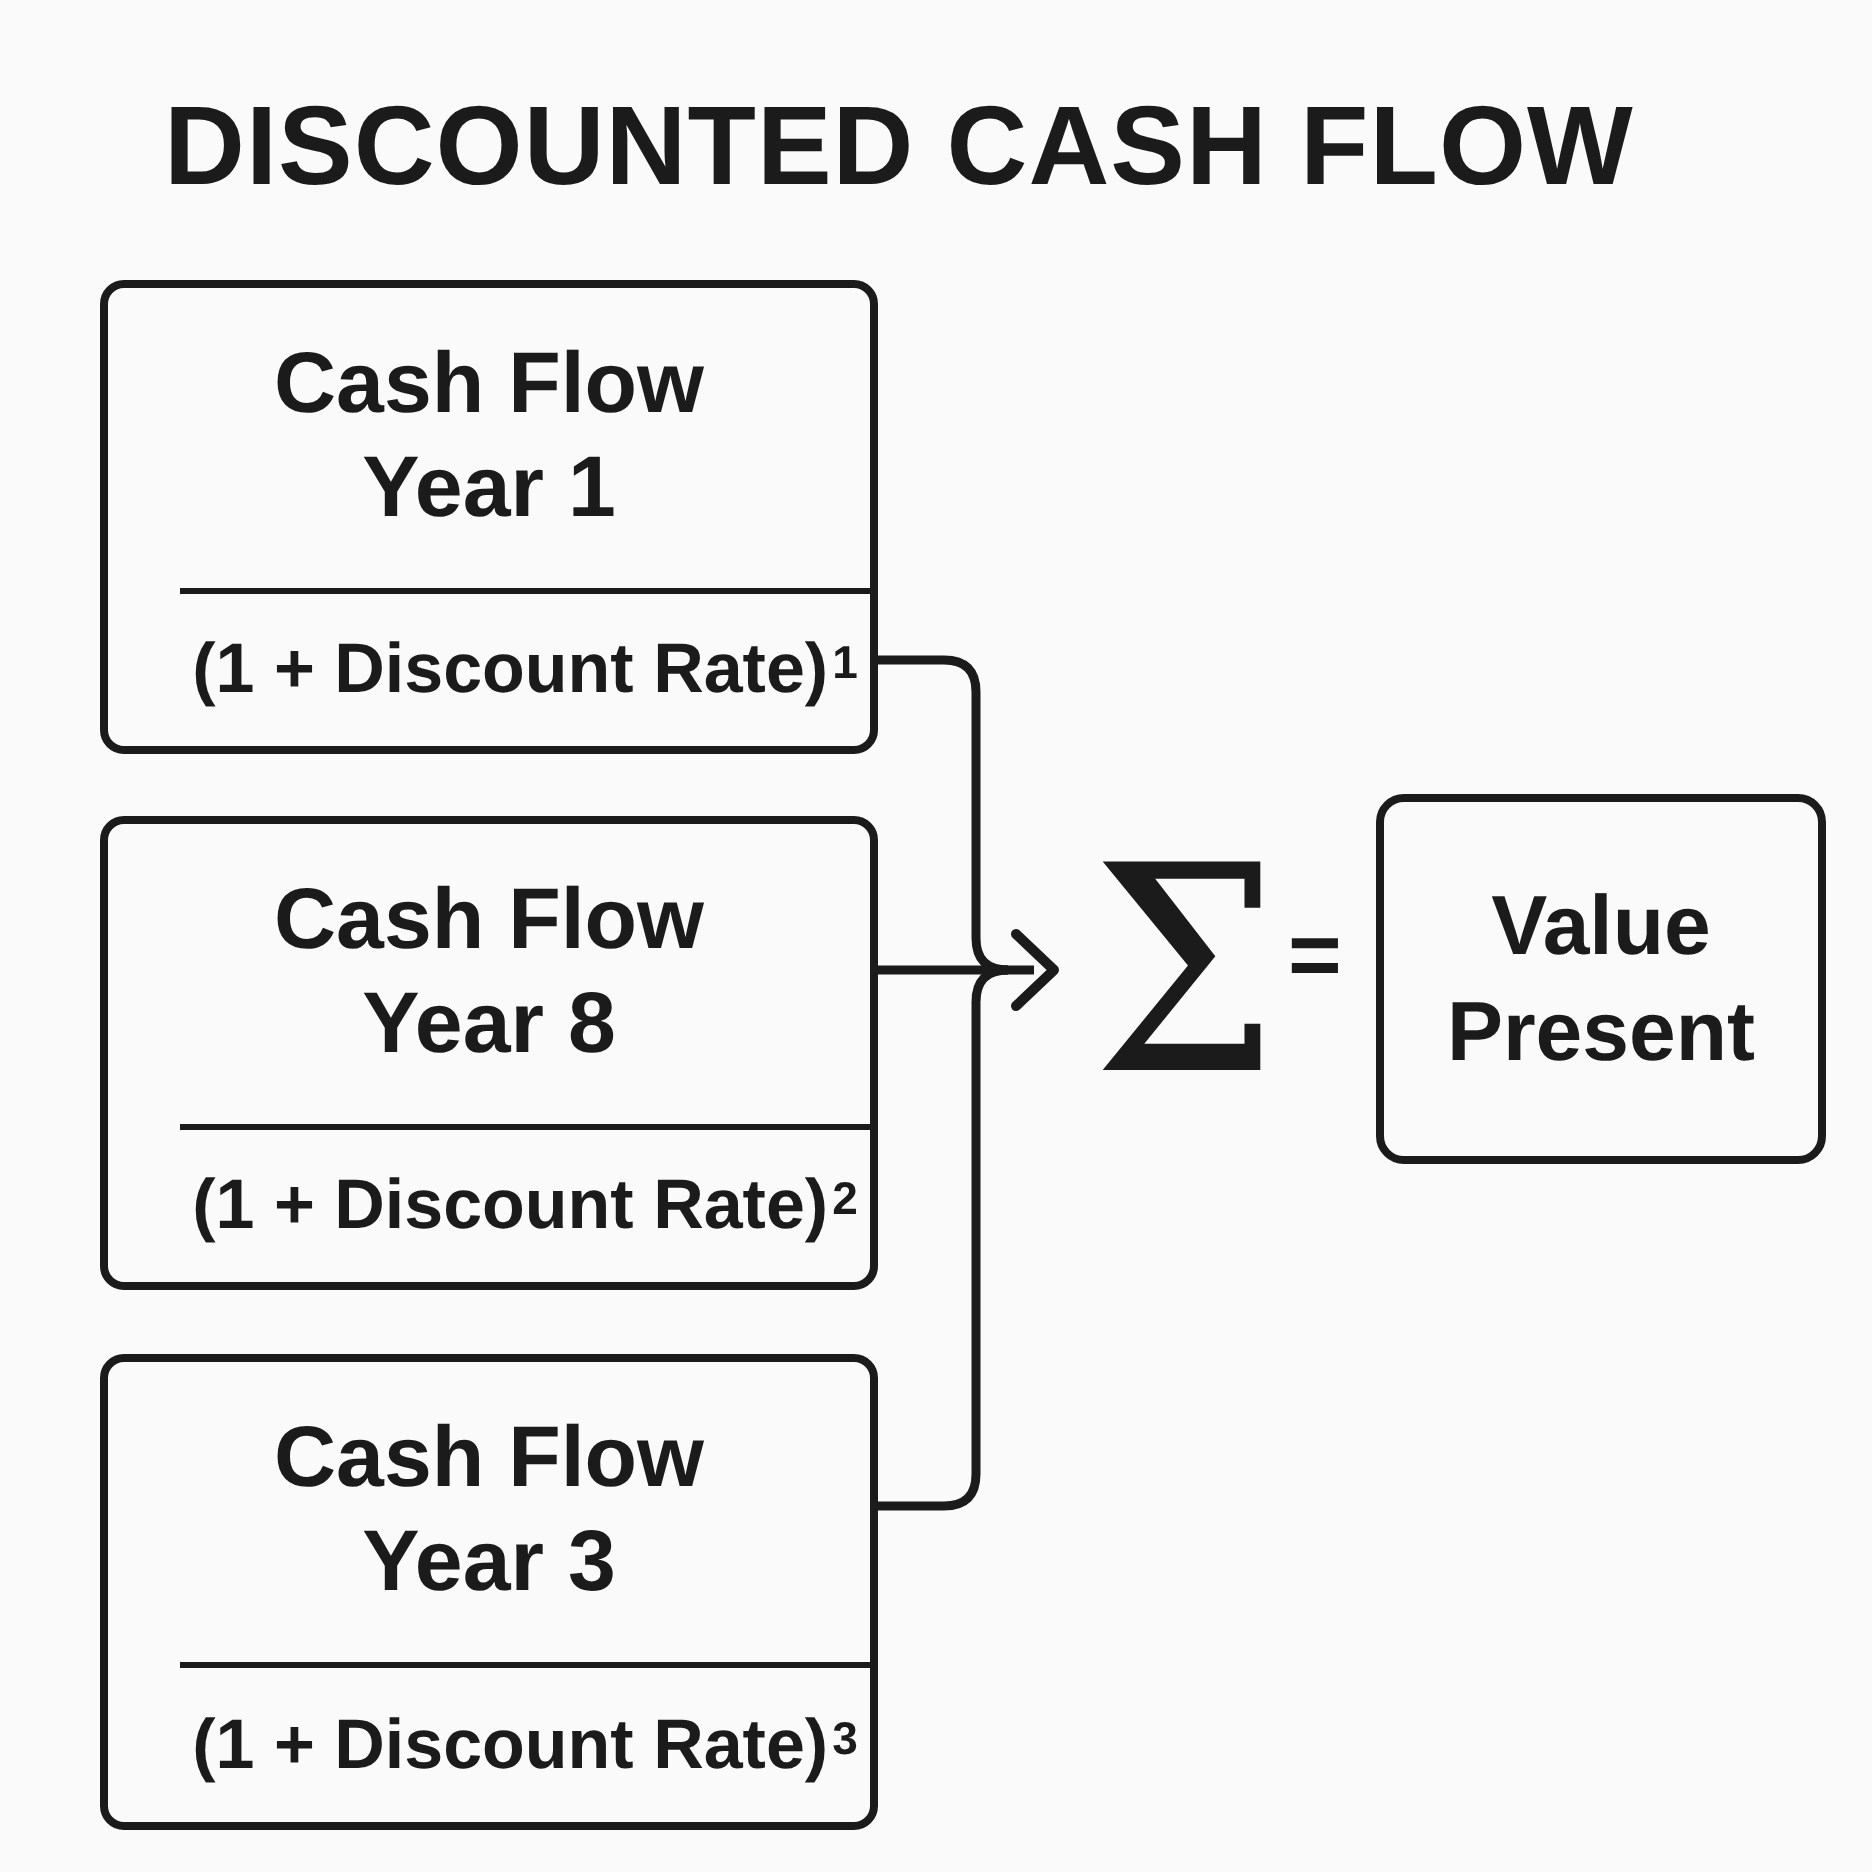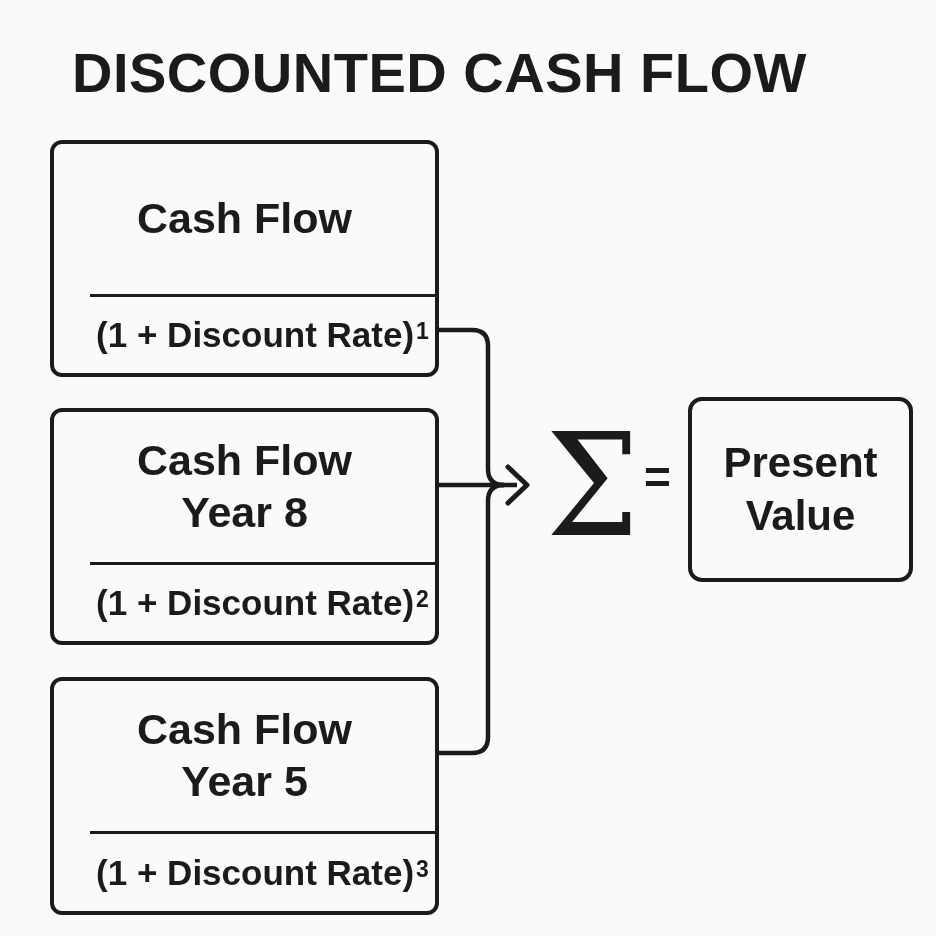--- a/index.html
+++ b/index.html
@@ -11,21 +11,21 @@
     position: relative;
     width: 936px;
     height: 936px;
     background: #FAFAFA;
     font-family: "Liberation Sans", sans-serif;
     color: #1B1B1B;
     overflow: hidden;
   }
   .title {
     position: absolute;
-    left: 72px;
+    left: 82px;
     top: 40px;
     margin: 0;
     font-size: 56px;
     font-weight: 700;
     letter-spacing: 0.5px;
     white-space: nowrap;
     color: #1B1B1B;
   }
   .cf-box {
     position: absolute;
@@ -118,20 +118,21 @@
 </head>
 <body>
 
 <div class="canvas">
 
   <h1 class="title">DISCOUNTED CASH FLOW</h1>
 
   <div class="cf-box" style="top:140px; height:237px;">
     <div class="num">
       <div>Cash Flow</div>
+      <div>Year 1</div>
     </div>
     <div class="den">
       <span>(1 + Discount Rate)</span>
         <sup>1</sup>
     </div>
   </div>
 
   <div class="cf-box" style="top:408px; height:237px;">
     <div class="num">
       <div>Cash Flow</div>
@@ -139,21 +140,21 @@
     </div>
     <div class="den">
       <span>(1 + Discount Rate)</span>
         <sup>2</sup>
     </div>
   </div>
 
   <div class="cf-box" style="top:677px; height:238px;">
     <div class="num">
       <div>Cash Flow</div>
-      <div>Year 5</div>
+      <div>Year 3</div>
     </div>
     <div class="den">
       <span>(1 + Discount Rate)</span>
         <sup>3</sup>
     </div>
   </div>
 
   <svg class="connectors" width="936" height="936" viewBox="0 0 936 936">
     <g stroke="#1B1B1B" stroke-width="4.5" fill="none" stroke-linejoin="round">
       <path d="M 437 330 H 472 Q 488 330 488 346 V 469 Q 488 485 504 485"></path>
@@ -161,17 +162,17 @@
       <path d="M 437 485 H 517"></path>
       <path stroke-width="5" stroke-linecap="round" d="M 508 467 L 527 485 L 508 503"></path>
     </g>
   </svg>
 
   <div class="sigma">Σ</div>
 
   <div class="equals">=</div>
 
   <div class="pv-box">
+    <div>Value</div>
     <div>Present</div>
-    <div>Value</div>
   </div>
 
 </div>
 
 </body></html>

